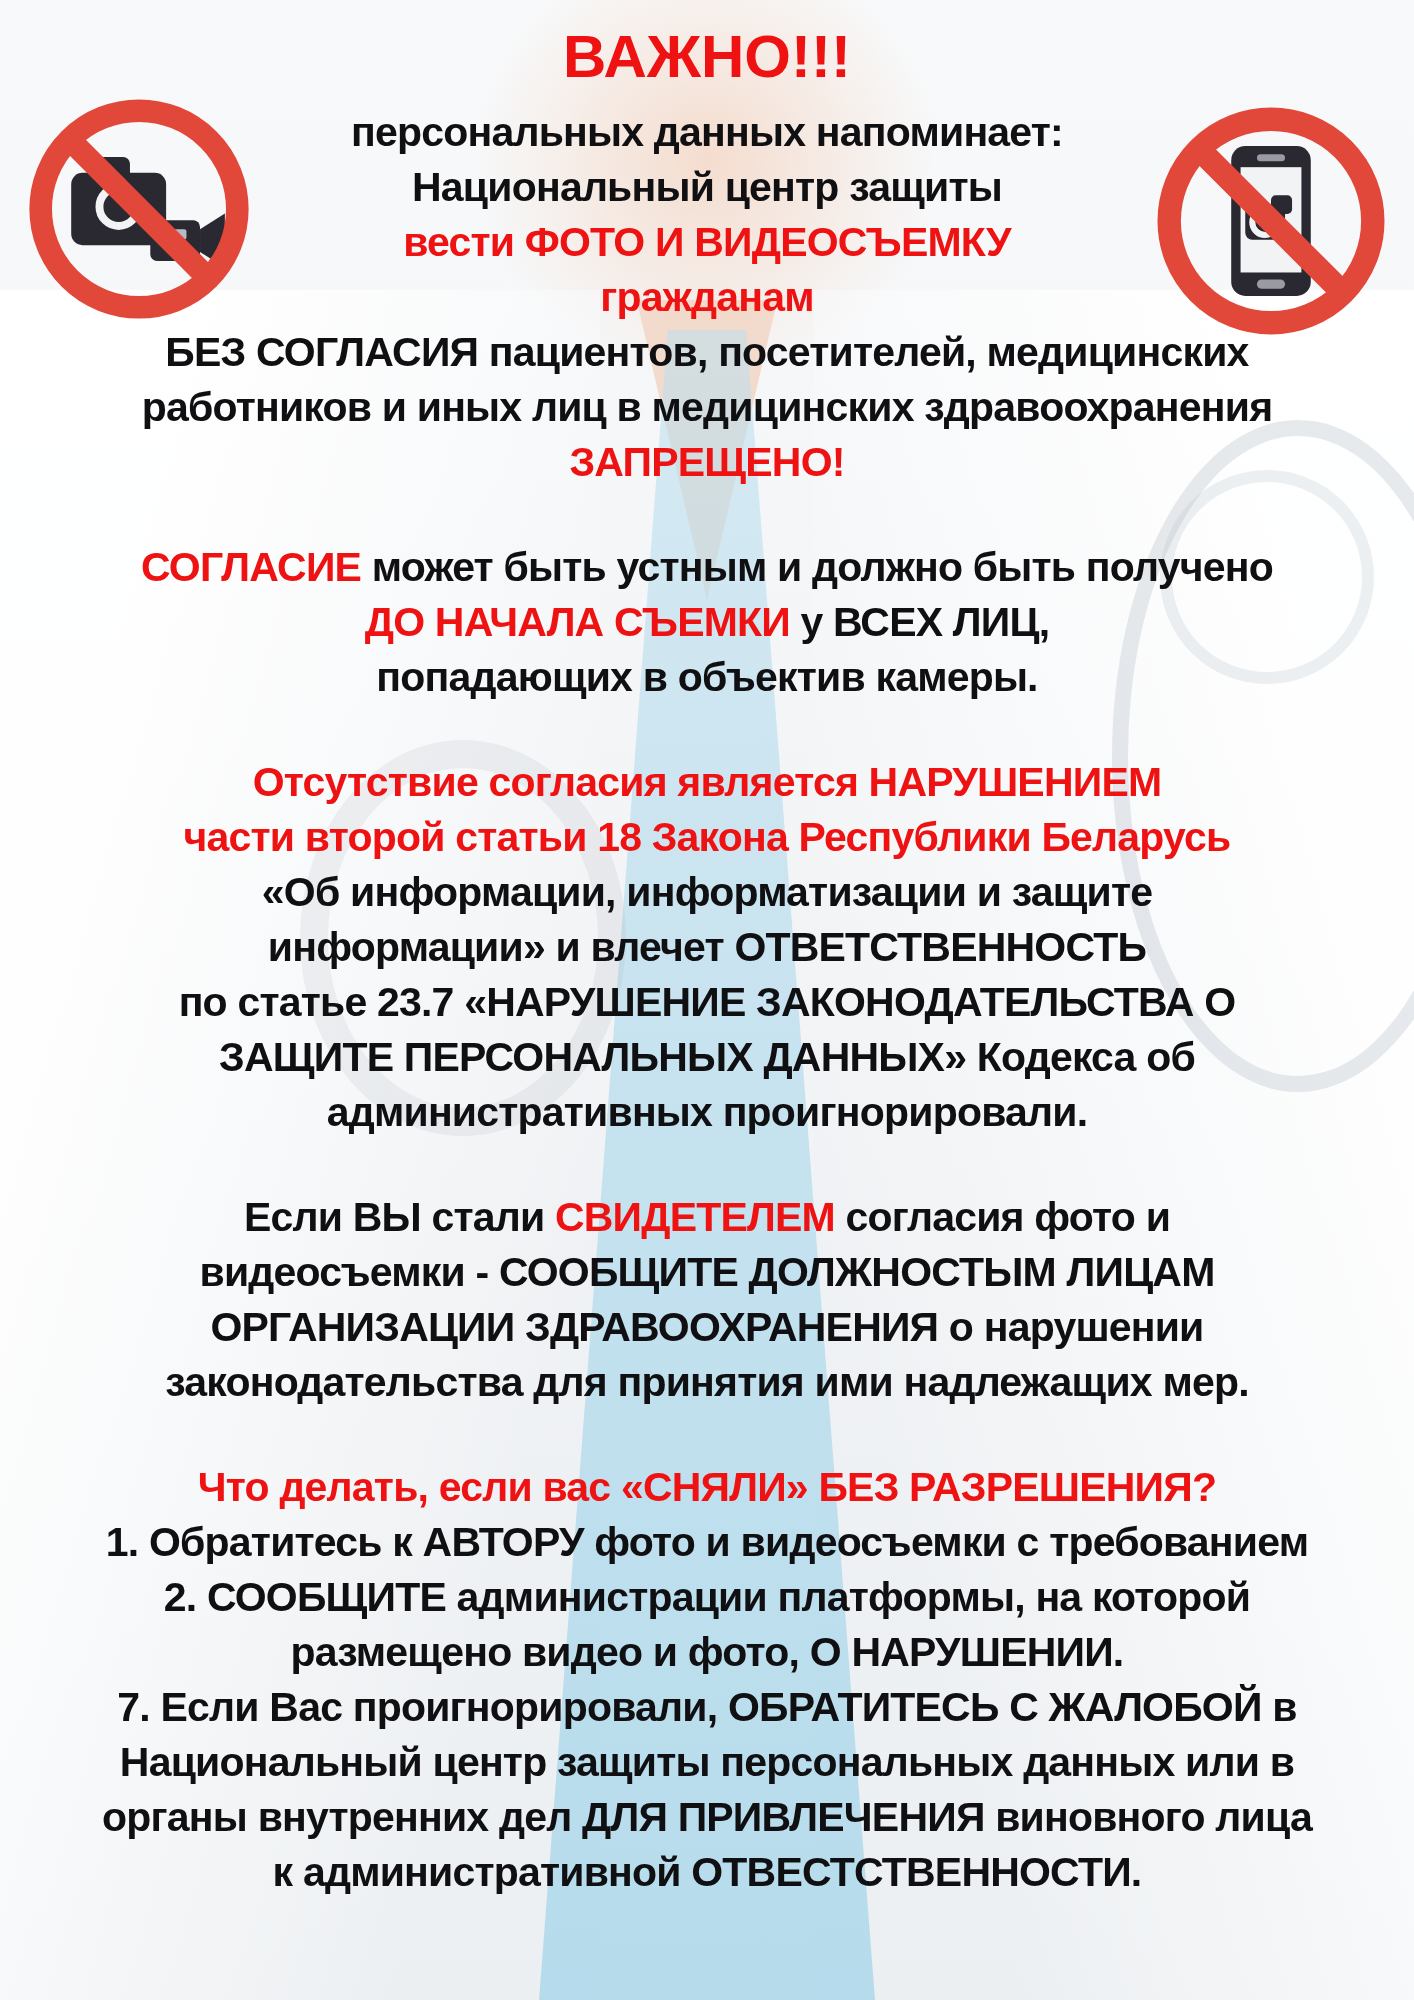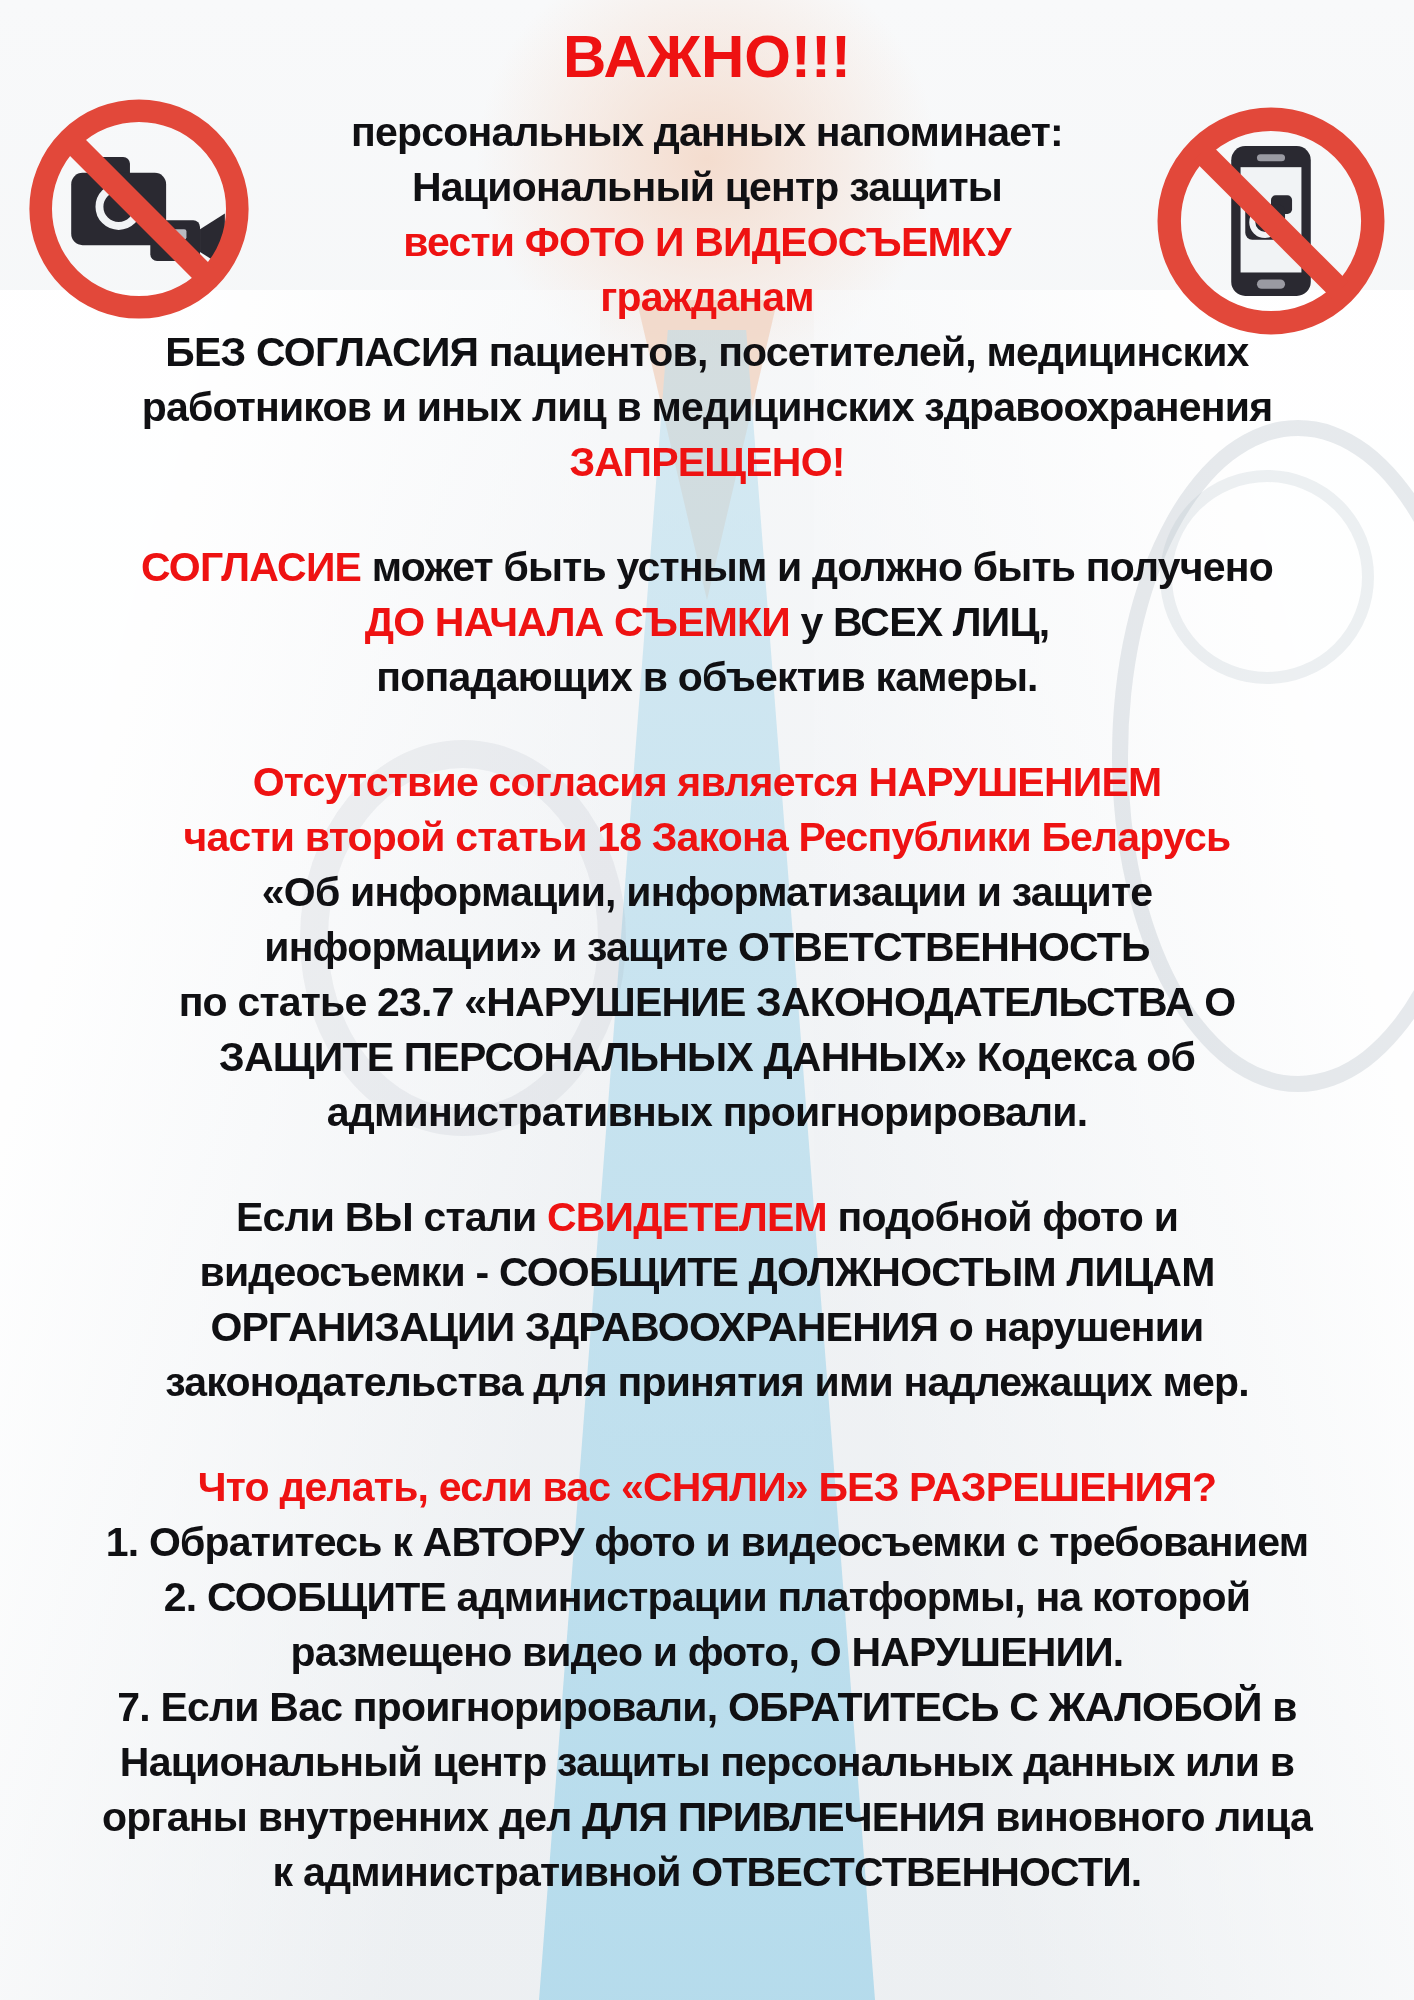--- a/index.html
+++ b/index.html
@@ -129,27 +129,27 @@
         </section>
         <section class="block">
           <div class="line"><span class="seg-r">СОГЛАСИЕ</span><span class="seg-k"> может быть устным и должно быть получено</span></div>
           <div class="line"><span class="seg-r">ДО НАЧАЛА СЪЕМКИ</span><span class="seg-k"> у ВСЕХ ЛИЦ,</span></div>
           <div class="line"><span class="seg-k">попадающих в объектив камеры.</span></div>
         </section>
         <section class="block">
           <div class="line"><span class="seg-r">Отсутствие согласия является НАРУШЕНИЕМ</span></div>
           <div class="line"><span class="seg-r">части второй статьи 18 Закона Республики Беларусь</span></div>
           <div class="line"><span class="seg-k">«Об информации, информатизации и защите</span></div>
-          <div class="line"><span class="seg-k">информации» и защите ОТВЕТСТВЕННОСТЬ</span></div>
+          <div class="line"><span class="seg-k">информации» и влечет ОТВЕТСТВЕННОСТЬ</span></div>
           <div class="line"><span class="seg-k">по статье 23.7 «НАРУШЕНИЕ ЗАКОНОДАТЕЛЬСТВА О</span></div>
           <div class="line"><span class="seg-k">ЗАЩИТЕ ПЕРСОНАЛЬНЫХ ДАННЫХ» Кодекса об</span></div>
           <div class="line"><span class="seg-k">административных проигнорировали.</span></div>
         </section>
         <section class="block">
-          <div class="line"><span class="seg-k">Если ВЫ стали </span><span class="seg-r">СВИДЕТЕЛЕМ</span><span class="seg-k"> подобной фото и</span></div>
+          <div class="line"><span class="seg-k">Если ВЫ стали </span><span class="seg-r">СВИДЕТЕЛЕМ</span><span class="seg-k"> согласия фото и</span></div>
           <div class="line"><span class="seg-k">видеосъемки - СООБЩИТЕ ДОЛЖНОСТЫМ ЛИЦАМ</span></div>
           <div class="line"><span class="seg-k">ОРГАНИЗАЦИИ ЗДРАВООХРАНЕНИЯ о нарушении</span></div>
           <div class="line"><span class="seg-k">законодательства для принятия ими надлежащих мер.</span></div>
         </section>
         <section class="block">
           <div class="line"><span class="seg-r">Что делать, если вас «СНЯЛИ» БЕЗ РАЗРЕШЕНИЯ?</span></div>
           <div class="line"><span class="seg-k">1. Обратитесь к АВТОРУ фото и видеосъемки с требованием</span></div>
           <div class="line"><span class="seg-k">2. СООБЩИТЕ администрации платформы, на которой</span></div>
           <div class="line"><span class="seg-k">размещено видео и фото, О НАРУШЕНИИ.</span></div>
           <div class="line"><span class="seg-k">7. Если Вас проигнорировали, ОБРАТИТЕСЬ С ЖАЛОБОЙ в</span></div>

